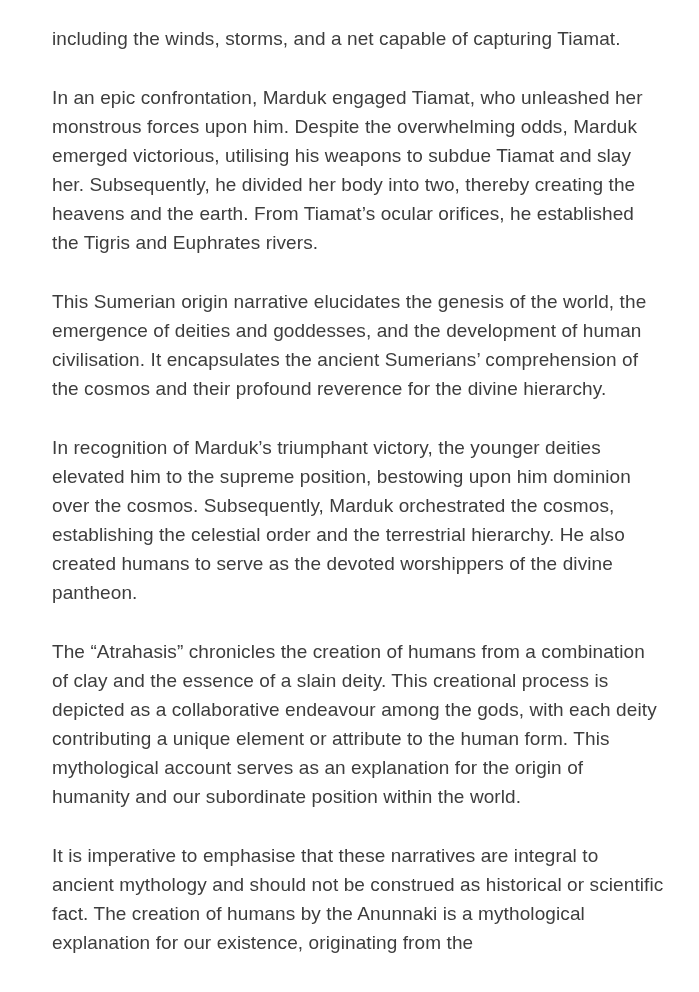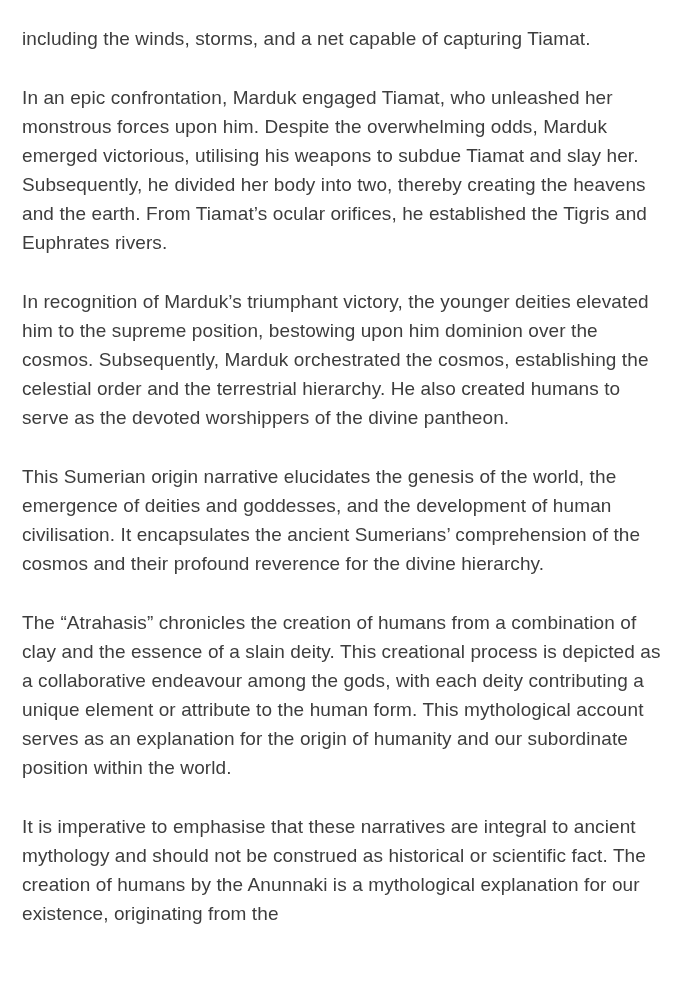--- a/index.html
+++ b/index.html
@@ -10,36 +10,36 @@
   body {
     width: 699px;
     height: 992px;
     overflow: hidden;
     font-family: "Liberation Sans", "DejaVu Sans", sans-serif;
   }
   .doc-page {
     box-sizing: border-box;
     width: 699px;
     height: 992px;
-    padding: 24px 34px 0 22px;
+    padding: 24px 34px 0 52px;
     background: #ffffff;
   }
   .doc-page p {
     margin: 0 0 30px 0;
     font-size: 19px;
     line-height: 29px;
     font-weight: 400;
     letter-spacing: 0.1px;
     color: #3d3d3d;
     text-align: left;
   }
 </style>
 </head>
 <body>
 
 <div class="doc-page">
   <p>including the winds, storms, and a net capable of capturing Tiamat.</p>
   <p>In an epic confrontation, Marduk engaged Tiamat, who unleashed her monstrous forces upon him. Despite the overwhelming odds, Marduk emerged victorious, utilising his weapons to subdue Tiamat and slay her. Subsequently, he divided her body into two, thereby creating the heavens and the earth. From Tiamat’s ocular orifices, he established the Tigris and Euphrates rivers.</p>
+  <p>This Sumerian origin narrative elucidates the genesis of the world, the emergence of deities and goddesses, and the development of human civilisation. It encapsulates the ancient Sumerians’ comprehension of the cosmos and their profound reverence for the divine hierarchy.</p>
   <p>In recognition of Marduk’s triumphant victory, the younger deities elevated him to the supreme position, bestowing upon him dominion over the cosmos. Subsequently, Marduk orchestrated the cosmos, establishing the celestial order and the terrestrial hierarchy. He also created humans to serve as the devoted worshippers of the divine pantheon.</p>
-  <p>This Sumerian origin narrative elucidates the genesis of the world, the emergence of deities and goddesses, and the development of human civilisation. It encapsulates the ancient Sumerians’ comprehension of the cosmos and their profound reverence for the divine hierarchy.</p>
   <p>The “Atrahasis” chronicles the creation of humans from a combination of clay and the essence of a slain deity. This creational process is depicted as a collaborative endeavour among the gods, with each deity contributing a unique element or attribute to the human form. This mythological account serves as an explanation for the origin of humanity and our subordinate position within the world.</p>
   <p>It is imperative to emphasise that these narratives are integral to ancient mythology and should not be construed as historical or scientific fact. The creation of humans by the Anunnaki is a mythological explanation for our existence, originating from the</p>
 </div>
 
 </body></html>

